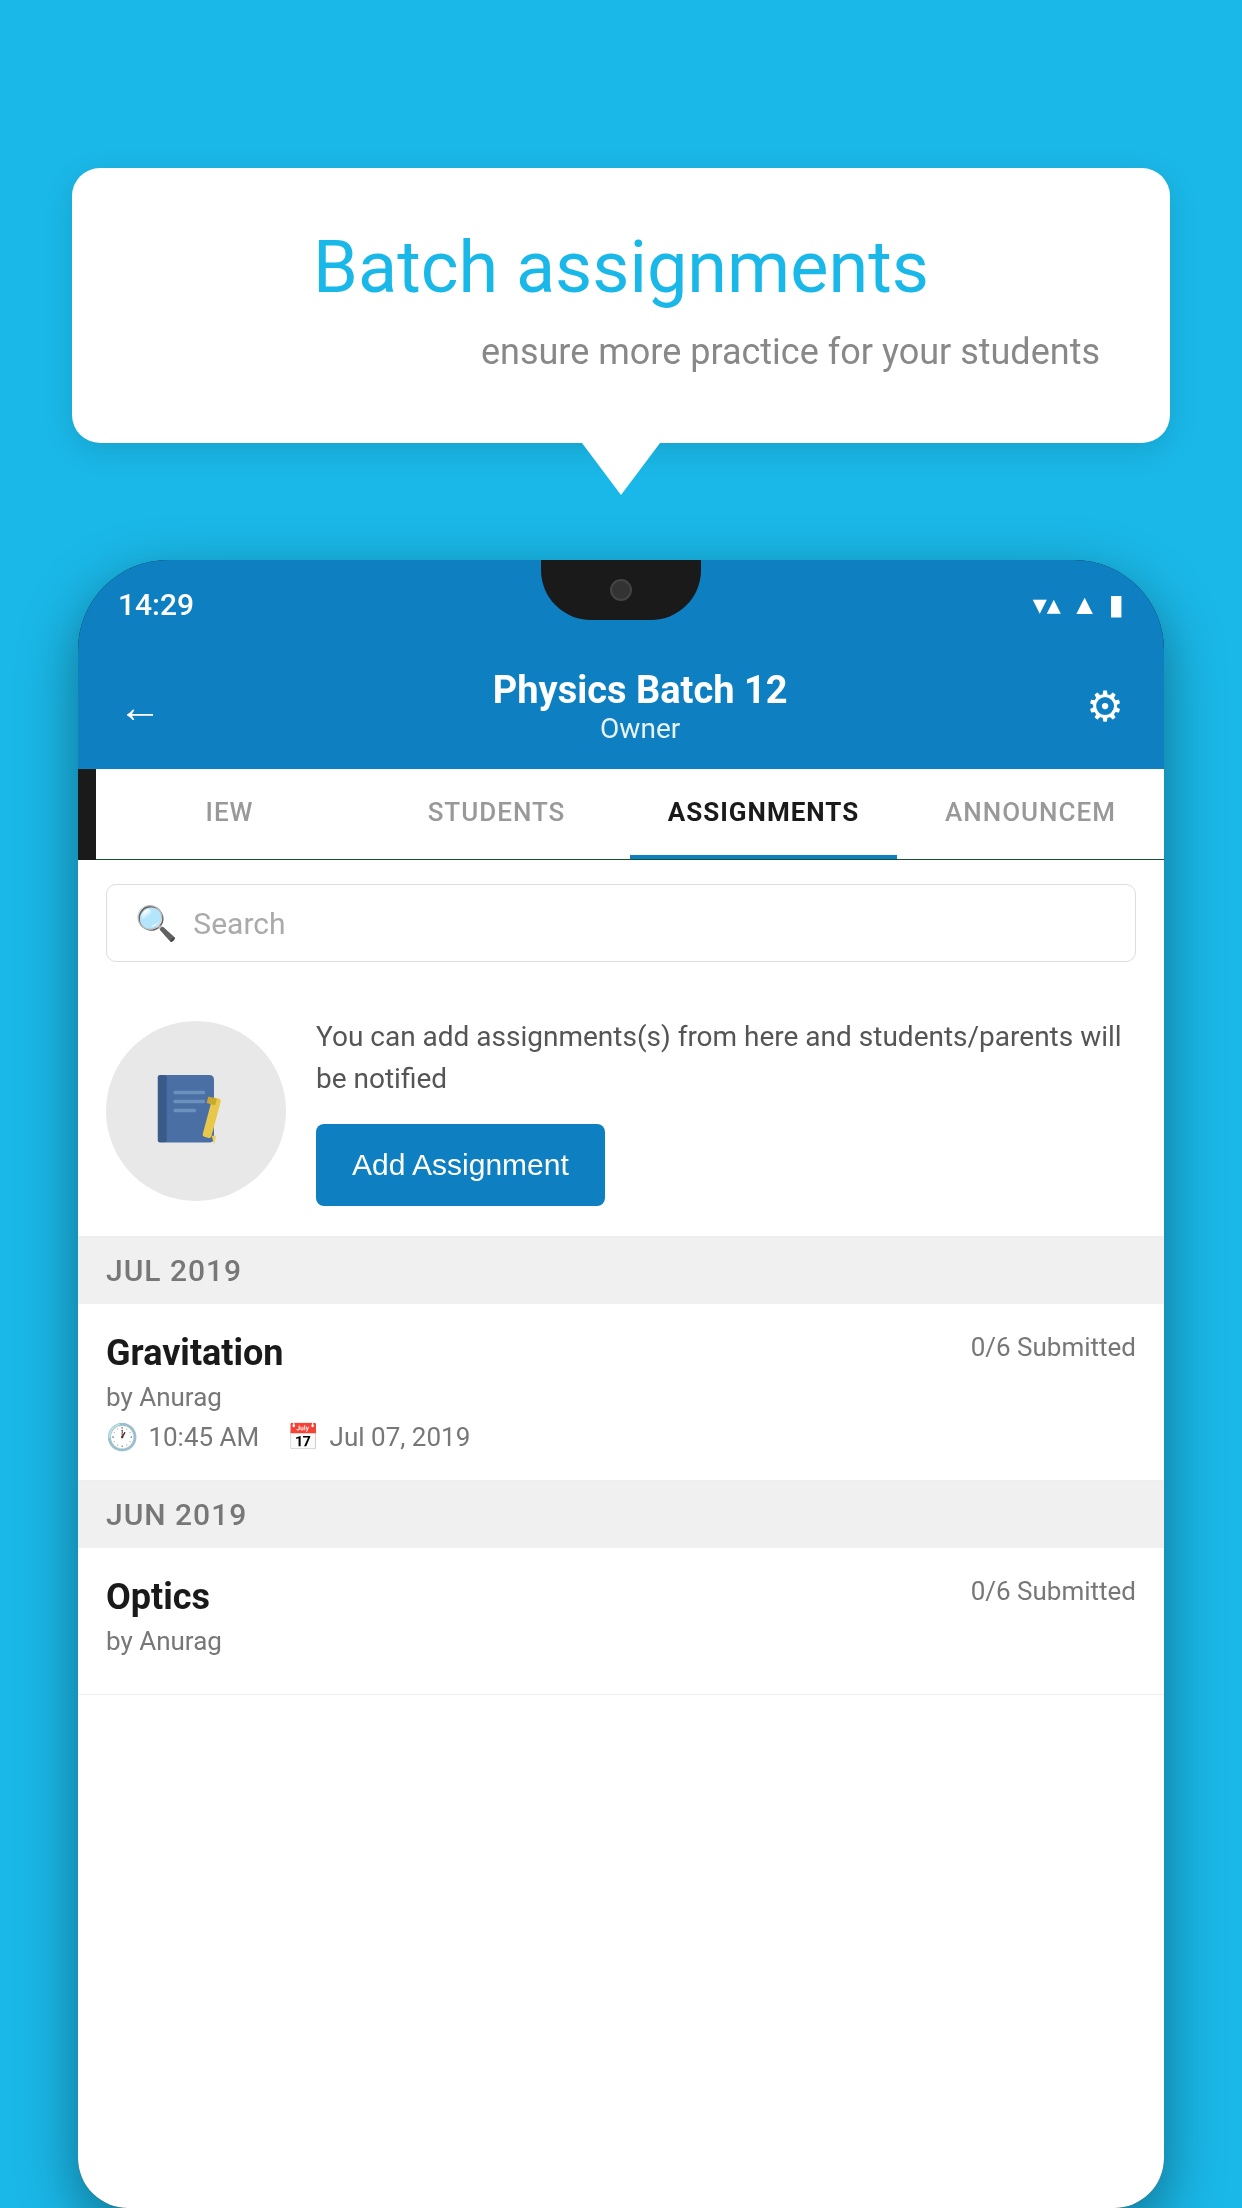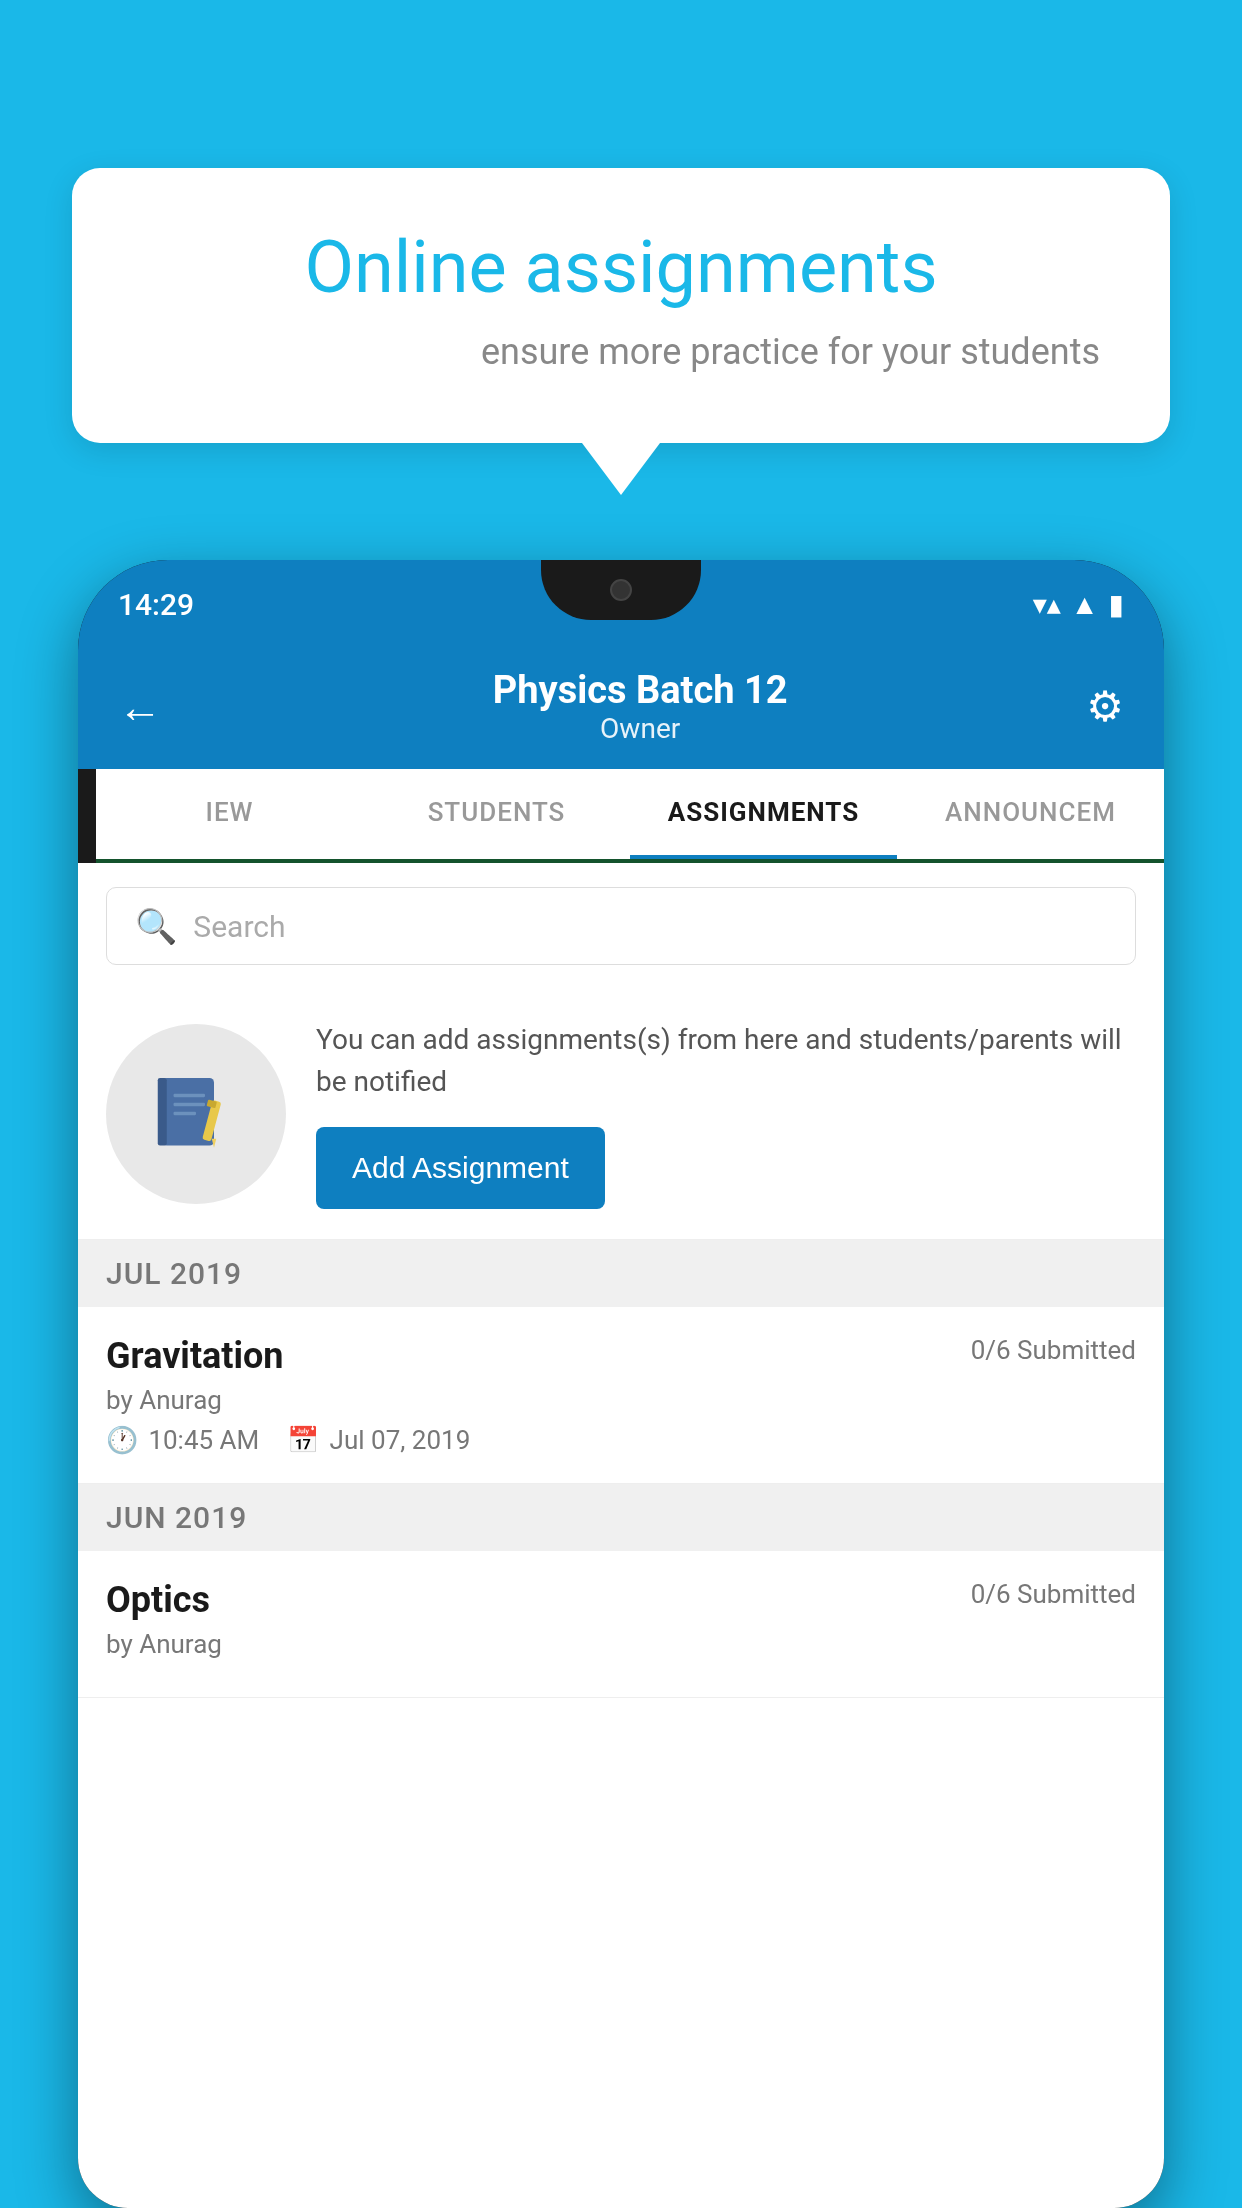--- a/index.html
+++ b/index.html
@@ -139,21 +139,21 @@
     .gear-icon {
       color: white;
       font-size: 42px;
       cursor: pointer;
     }
 
     
     .tabs-bar {
       background: white;
       display: flex;
-      border-bottom: 4px solid #14532d;
+      border-bottom: 1px solid #14532d;
       overflow: hidden;
       margin-left: 18px;
     }
     .tab-item {
       flex: 1;
       padding: 28px 10px;
       text-align: center;
       font-size: 26px;
       color: #999;
       font-weight: 500;
@@ -292,21 +292,21 @@
       color: #777;
     }
     .meta-icon {
       font-size: 26px;
     }
   </style>
 </head>
 <body>
 
 <div class="speech-bubble">
-  <div class="bubble-title">Online assignments</div>
+  <div class="bubble-title">Batch assignments</div>
   <div class="bubble-subtitle">ensure more practice for your students</div>
 </div>
 
 <div class="phone-frame">
 
   <div class="notch-bar">
     <span class="status-time">14:29</span>
     <div class="notch-bump">
       <div class="camera-dot"></div>
     </div>

